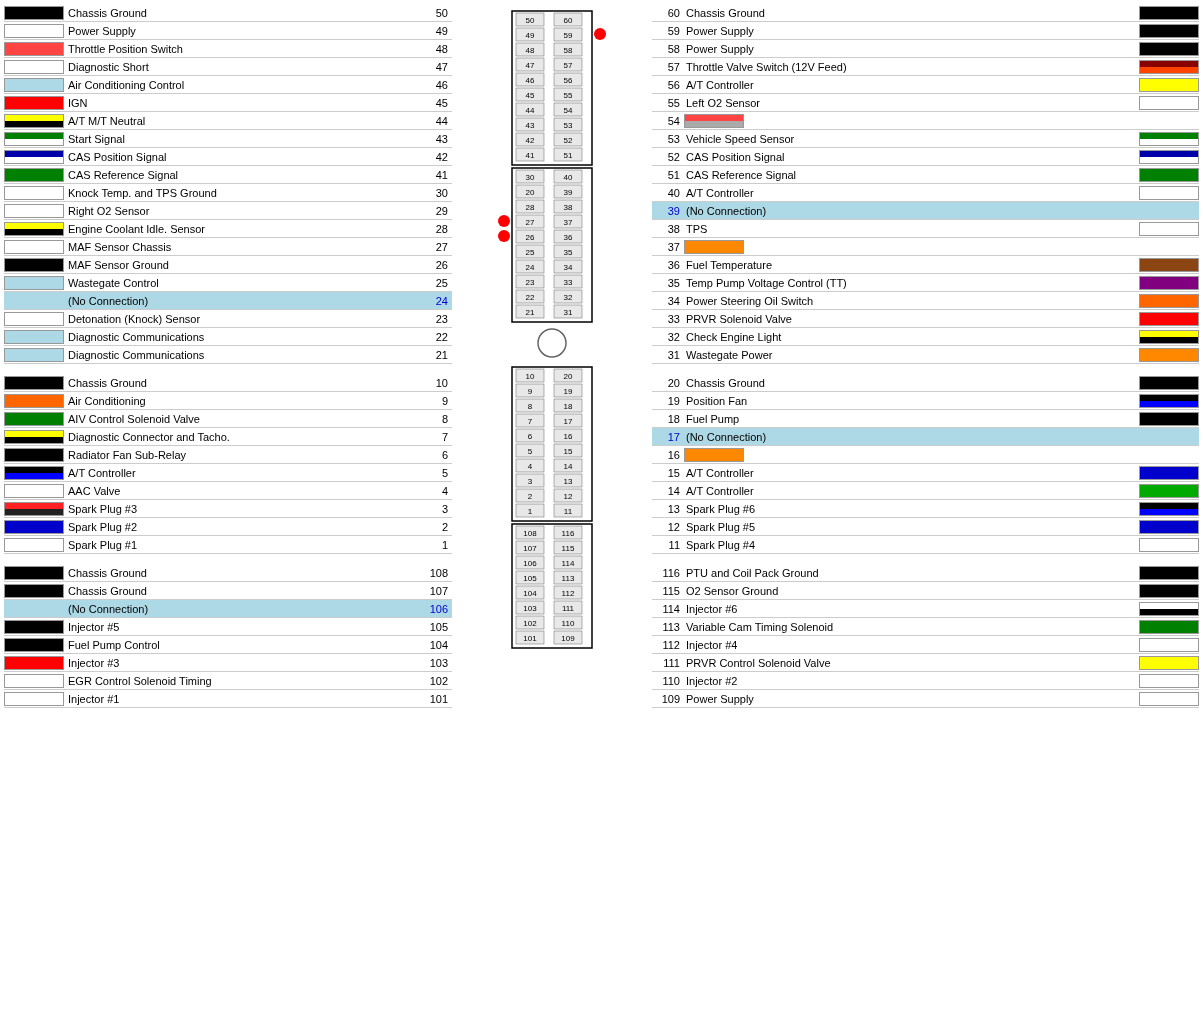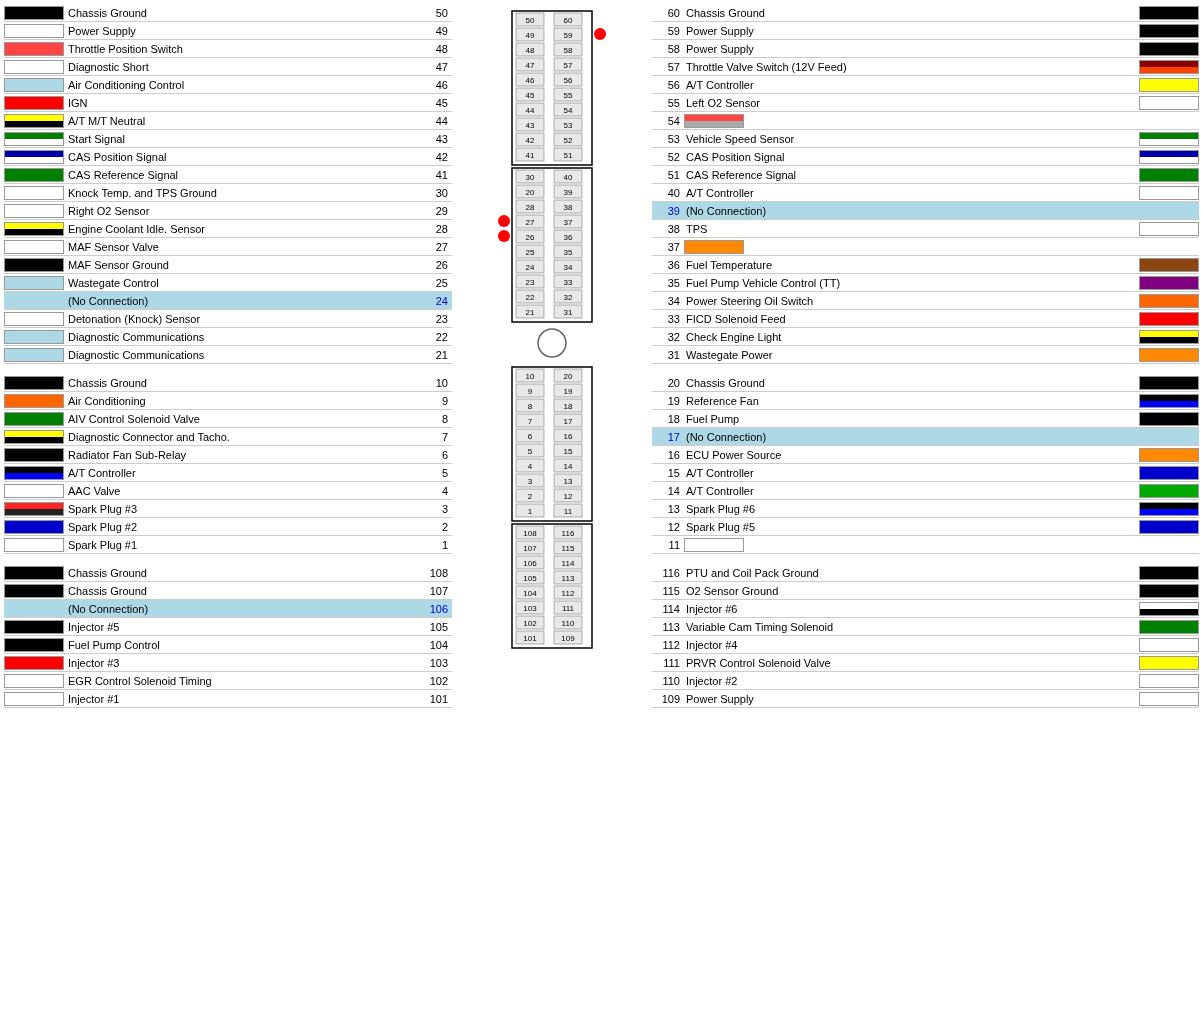--- a/index.html
+++ b/index.html
@@ -169,21 +169,21 @@
         <span class="pin-label">Right O2 Sensor</span>
         <span class="pin-number">29</span>
       </div>
       <div class="pin-row">
         <div class="color-swatch" style="background: linear-gradient(rgb(255, 255, 0) 50%, rgb(0, 0, 0) 50%); border: 1px solid rgb(153, 153, 153);"></div>
         <span class="pin-label">Engine Coolant Idle. Sensor</span>
         <span class="pin-number">28</span>
       </div>
       <div class="pin-row">
         <div class="color-swatch" style="background: rgb(255, 255, 255); border: 1px solid rgb(153, 153, 153);"></div>
-        <span class="pin-label">MAF Sensor Valve</span>
+        <span class="pin-label">MAF Sensor Chassis</span>
         <span class="pin-number">27</span>
       </div>
       <div class="pin-row">
         <div class="color-swatch" style="background: rgb(0, 0, 0); border: 1px solid rgb(153, 153, 153);"></div>
         <span class="pin-label">MAF Sensor Ground</span>
         <span class="pin-number">26</span>
       </div>
       <div class="pin-row">
         <div class="color-swatch" style="background: rgb(173, 216, 230); border: 1px solid rgb(153, 153, 153);"></div>
         <span class="pin-label">Wastegate Control</span>
@@ -539,67 +539,66 @@
         <span class="pin-number-right">37</span>
         <div class="color-swatch-right" style="background: rgb(255, 136, 0); border: 1px solid rgb(153, 153, 153);"></div>
       </div>
       <div class="pin-row-right">
         <span class="pin-number-right">36</span>
         <span class="pin-label-right">Fuel Temperature</span>
         <div class="color-swatch-right" style="background: rgb(139, 69, 19); border: 1px solid rgb(153, 153, 153);"></div>
       </div>
       <div class="pin-row-right">
         <span class="pin-number-right">35</span>
-        <span class="pin-label-right">Fuel Pump Vehicle Control (TT)</span>
+        <span class="pin-label-right">Temp Pump Voltage Control (TT)</span>
         <div class="color-swatch-right" style="background: rgb(128, 0, 128); border: 1px solid rgb(153, 153, 153);"></div>
       </div>
       <div class="pin-row-right">
         <span class="pin-number-right">34</span>
         <span class="pin-label-right">Power Steering Oil Switch</span>
         <div class="color-swatch-right" style="background: rgb(255, 102, 0); border: 1px solid rgb(153, 153, 153);"></div>
       </div>
       <div class="pin-row-right">
         <span class="pin-number-right">33</span>
-        <span class="pin-label-right">FICD Solenoid Feed</span>
+        <span class="pin-label-right">PRVR Solenoid Valve</span>
         <div class="color-swatch-right" style="background: rgb(255, 0, 0); border: 1px solid rgb(153, 153, 153);"></div>
       </div>
       <div class="pin-row-right">
         <span class="pin-number-right">32</span>
         <span class="pin-label-right">Check Engine Light</span>
         <div class="color-swatch-right" style="background: linear-gradient(rgb(255, 255, 0) 50%, rgb(0, 0, 0) 50%); border: 1px solid rgb(153, 153, 153);"></div>
       </div>
       <div class="pin-row-right">
         <span class="pin-number-right">31</span>
         <span class="pin-label-right">Wastegate Power</span>
         <div class="color-swatch-right" style="background: rgb(255, 136, 0); border: 1px solid rgb(153, 153, 153);"></div>
       </div>
       <div class="gap"></div>
       <div class="pin-row-right">
         <span class="pin-number-right">20</span>
         <span class="pin-label-right">Chassis Ground</span>
         <div class="color-swatch-right" style="background: rgb(0, 0, 0); border: 1px solid rgb(153, 153, 153);"></div>
       </div>
       <div class="pin-row-right">
         <span class="pin-number-right">19</span>
-        <span class="pin-label-right">Reference Fan</span>
+        <span class="pin-label-right">Position Fan</span>
         <div class="color-swatch-right" style="background: linear-gradient(rgb(0, 0, 0) 50%, rgb(0, 0, 255) 50%); border: 1px solid rgb(153, 153, 153);"></div>
       </div>
       <div class="pin-row-right">
         <span class="pin-number-right">18</span>
         <span class="pin-label-right">Fuel Pump</span>
         <div class="color-swatch-right" style="background: rgb(0, 0, 0); border: 1px solid rgb(153, 153, 153);"></div>
       </div>
       <div class="pin-row-right no-conn">
         <span class="pin-number-right" style="color: rgb(0, 0, 204);">17</span>
         <span class="pin-label-right">(No Connection)</span>
         <div class="color-swatch-right" style="background: transparent; border: none;"></div>
       </div>
       <div class="pin-row-right">
         <span class="pin-number-right">16</span>
-        <span class="pin-label-right">ECU Power Source</span>
         <div class="color-swatch-right" style="background: rgb(255, 136, 0); border: 1px solid rgb(153, 153, 153);"></div>
       </div>
       <div class="pin-row-right">
         <span class="pin-number-right">15</span>
         <span class="pin-label-right">A/T Controller</span>
         <div class="color-swatch-right" style="background: rgb(0, 0, 204); border: 1px solid rgb(153, 153, 153);"></div>
       </div>
       <div class="pin-row-right">
         <span class="pin-number-right">14</span>
         <span class="pin-label-right">A/T Controller</span>
@@ -610,20 +609,21 @@
         <span class="pin-label-right">Spark Plug #6</span>
         <div class="color-swatch-right" style="background: linear-gradient(rgb(0, 0, 0) 50%, rgb(0, 0, 255) 50%); border: 1px solid rgb(153, 153, 153);"></div>
       </div>
       <div class="pin-row-right">
         <span class="pin-number-right">12</span>
         <span class="pin-label-right">Spark Plug #5</span>
         <div class="color-swatch-right" style="background: rgb(0, 0, 204); border: 1px solid rgb(153, 153, 153);"></div>
       </div>
       <div class="pin-row-right">
         <span class="pin-number-right">11</span>
+        <span class="pin-label-right">Spark Plug #4</span>
         <div class="color-swatch-right" style="background: rgb(255, 255, 255); border: 1px solid rgb(153, 153, 153);"></div>
       </div>
       <div class="gap"></div>
       <div class="pin-row-right">
         <span class="pin-number-right">116</span>
         <span class="pin-label-right">PTU and Coil Pack Ground</span>
         <div class="color-swatch-right" style="background: rgb(0, 0, 0); border: 1px solid rgb(153, 153, 153);"></div>
       </div>
       <div class="pin-row-right">
         <span class="pin-number-right">115</span>

